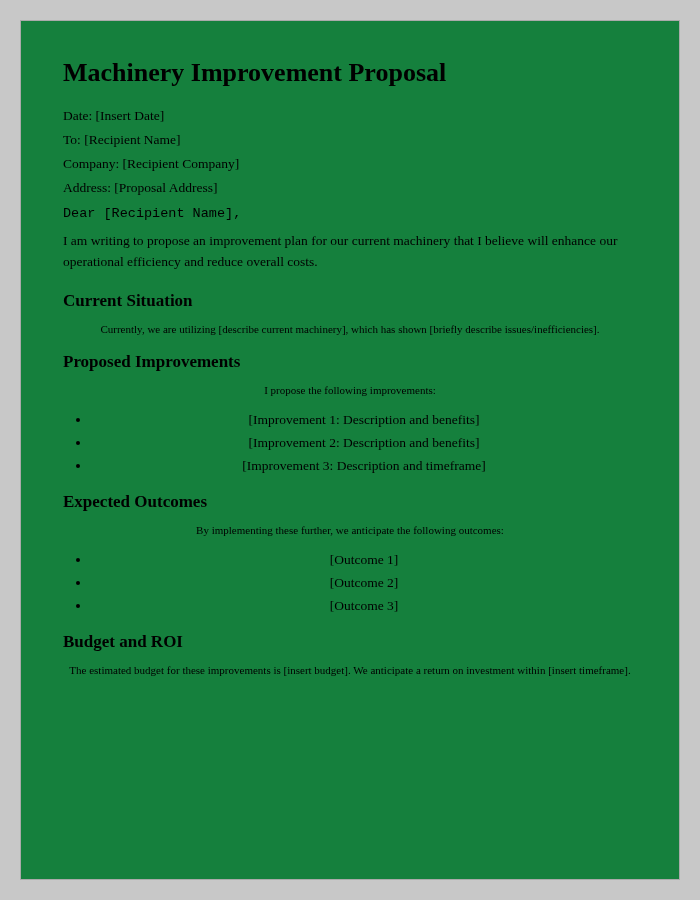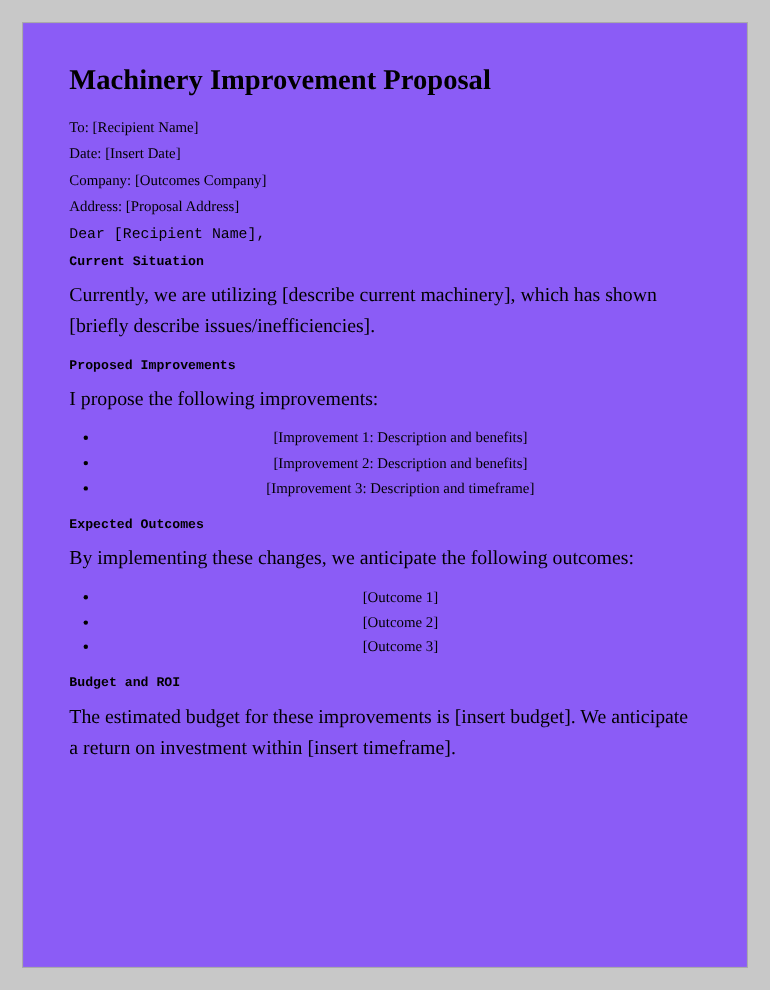--- a/index.html
+++ b/index.html
@@ -12,21 +12,21 @@
       background: #c8c8c8;
       display: flex;
       justify-content: center;
       align-items: flex-start;
       min-height: 900px;
       padding: 20px;
       font-family: Georgia, 'Times New Roman', serif;
     }
 
     .document {
-      background: #8b5cf6;
+      background: #15803d;
       width: 660px;
       min-height: 860px;
       border: 1px solid #aaa;
       padding: 36px 42px 36px 42px;
       position: relative;
     }
 
     .doc-title {
       font-size: 26px;
       font-weight: bold;
@@ -49,32 +49,33 @@
     }
 
     .intro-paragraph {
       font-size: 13.5px;
       line-height: 1.55;
       margin-bottom: 18px;
       font-family: Georgia, 'Times New Roman', serif;
     }
 
     .section-heading {
-      font-size: 12px;
+      font-size: 17px;
       font-weight: bold;
-      font-family: Liberation Mono, monospace;
+      font-family: Liberation Serif, serif;
       margin-bottom: 10px;
       margin-top: 4px;
     }
 
     .section-paragraph {
-      font-size: 18px;
+      font-size: 11px;
       line-height: 1.55;
       margin-bottom: 10px;
       font-family: Georgia, 'Times New Roman', serif;
+      text-align: center;
     }
 
     .section-block {
       margin-bottom: 14px;
     }
 
     ul.doc-list {
       margin-left: 28px;
       margin-top: 6px;
       margin-bottom: 10px;
@@ -88,46 +89,47 @@
       list-style-type: disc;
     }
   </style>
 </head>
 <body>
 
 <div class="document">
 
   <h1 class="doc-title">Machinery Improvement Proposal</h1>
 
+  <p class="meta-line">Date: [Insert Date]</p>
   <p class="meta-line">To: [Recipient Name]</p>
-  <p class="meta-line">Date: [Insert Date]</p>
-  <p class="meta-line">Company: [Outcomes Company]</p>
+  <p class="meta-line">Company: [Recipient Company]</p>
   <p class="meta-line">Address: [Proposal Address]</p>
 
   <p class="salutation">Dear [Recipient Name],</p>
 
+  <p class="intro-paragraph">I am writing to propose an improvement plan for our current machinery that I believe will enhance our operational efficiency and reduce overall costs.</p>
 
   <div class="section-block">
     <h2 class="section-heading">Current Situation</h2>
     <p class="section-paragraph">Currently, we are utilizing [describe current machinery], which has shown [briefly describe issues/inefficiencies].</p>
   </div>
 
   <div class="section-block">
     <h2 class="section-heading">Proposed Improvements</h2>
     <p class="section-paragraph">I propose the following improvements:</p>
     <ul class="doc-list">
       <li>[Improvement 1: Description and benefits]</li>
       <li>[Improvement 2: Description and benefits]</li>
       <li>[Improvement 3: Description and timeframe]</li>
     </ul>
   </div>
 
   <div class="section-block">
     <h2 class="section-heading">Expected Outcomes</h2>
-    <p class="section-paragraph">By implementing these changes, we anticipate the following outcomes:</p>
+    <p class="section-paragraph">By implementing these further, we anticipate the following outcomes:</p>
     <ul class="doc-list">
       <li>[Outcome 1]</li>
       <li>[Outcome 2]</li>
       <li>[Outcome 3]</li>
     </ul>
   </div>
 
   <div class="section-block">
     <h2 class="section-heading">Budget and ROI</h2>
     <p class="section-paragraph">The estimated budget for these improvements is [insert budget]. We anticipate a return on investment within [insert timeframe].</p>

